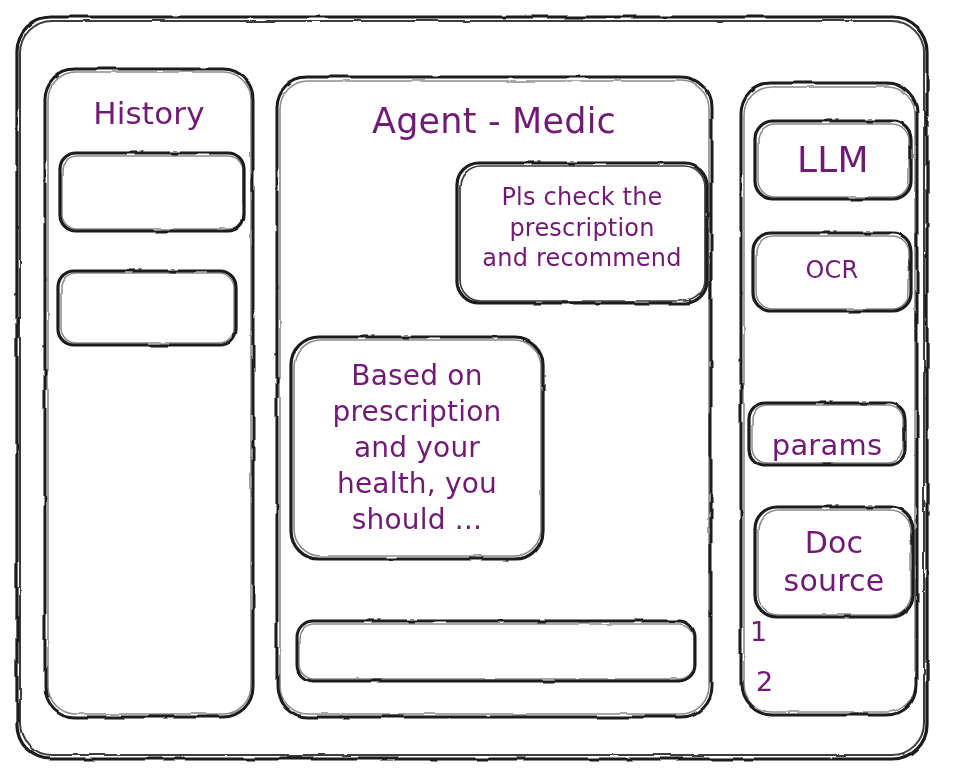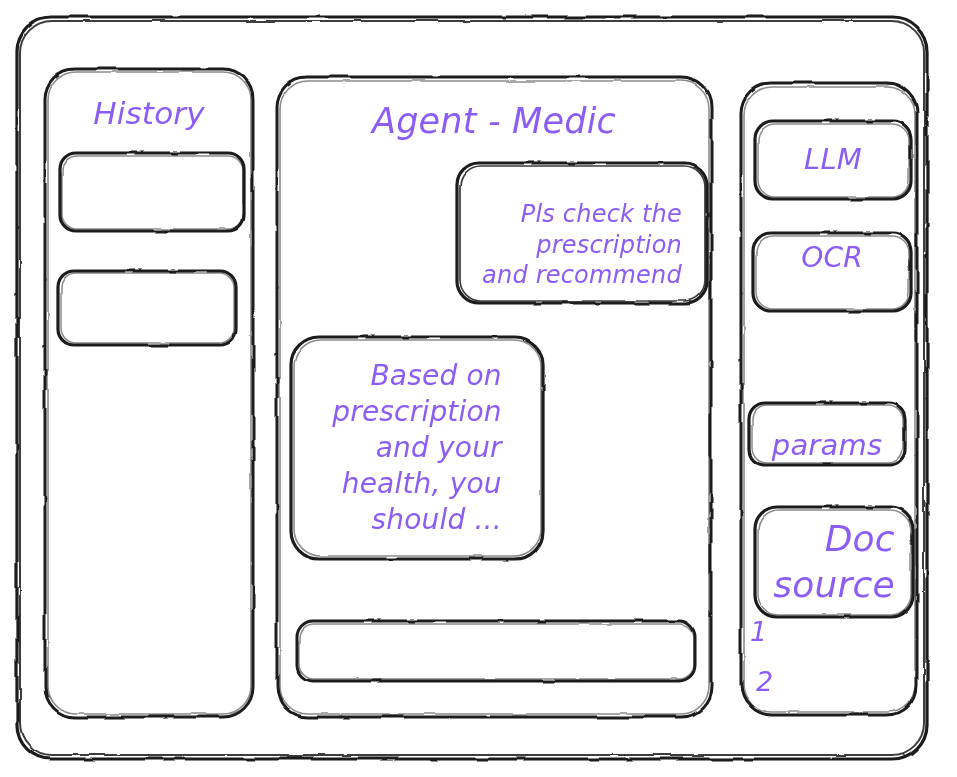--- a/index.html
+++ b/index.html
@@ -49,27 +49,26 @@
 
   
   .wobble-defs { position: absolute; width: 0; height: 0; }
 
   .label {
     position: absolute;
     box-sizing: border-box;
     display: flex;
     align-items: center;
     justify-content: center;
-    text-align: right;
-    color: #8b5cf6;
+    text-align: center;
+    color: #701a75;
     line-height: 1.28;
     letter-spacing: .2px;
     user-select: none;
     white-space: pre-line;
-    font-style: italic;
   }
 
   
   #window-frame { left: 14px; top: 14px; width: 916px; height: 748px; }
 
   
   #history-panel { left: 42px; top: 66px; width: 214px; height: 654px; }
   #history-title {
     left: 42px; top: 88px; width: 214px; height: 52px;
     font-size: 31px;
@@ -78,42 +77,42 @@
   #history-item-2 { left: 55px; top: 268px; width: 184px; height: 80px; }
 
   
   #agent-panel { left: 274px; top: 74px; width: 440px; height: 646px; }
   #agent-title {
     left: 274px; top: 94px; width: 440px; height: 54px;
     font-size: 35px;
   }
   #user-message { left: 454px; top: 160px; width: 256px; height: 146px; }
   #user-message-text {
-    left: 454px; top: 172px; width: 256px; height: 146px;
+    left: 454px; top: 155px; width: 256px; height: 146px;
     font-size: 24px; padding: 0 8px;
   }
   #assistant-message { left: 288px; top: 334px; width: 258px; height: 228px; }
   #assistant-message-text {
     left: 288px; top: 334px; width: 258px; height: 228px;
     font-size: 28px; padding: 0 12px;
   }
   #composer-input { left: 294px; top: 618px; width: 404px; height: 66px; }
 
   
   #tools-panel { left: 738px; top: 80px; width: 182px; height: 638px; }
   #tool-llm { left: 752px; top: 118px; width: 162px; height: 84px; }
-  #tool-llm-text { left: 752px; top: 118px; width: 162px; height: 84px; font-size: 29px; }
+  #tool-llm-text { left: 752px; top: 118px; width: 162px; height: 84px; font-size: 36px; }
   #tool-ocr { left: 750px; top: 230px; width: 164px; height: 84px; }
-  #tool-ocr-text { left: 750px; top: 216px; width: 164px; height: 84px; font-size: 28px; }
+  #tool-ocr-text { left: 750px; top: 228px; width: 164px; height: 84px; font-size: 24px; }
   #tool-params { left: 746px; top: 400px; width: 162px; height: 68px; }
   #tool-params-text { left: 746px; top: 412px; width: 162px; height: 68px; font-size: 29px; }
   #tool-docsource { left: 752px; top: 504px; width: 164px; height: 116px; }
   #tool-docsource-text {
     left: 752px; top: 504px; width: 164px; height: 116px;
-    font-size: 36px;
+    font-size: 30px;
   }
   #doc-item-1 {
     left: 750px; top: 614px; width: 40px; height: 36px;
     font-size: 27px; justify-content: flex-start;
   }
   #doc-item-2 {
     left: 756px; top: 664px; width: 40px; height: 36px;
     font-size: 27px; justify-content: flex-start;
   }
 </style>

